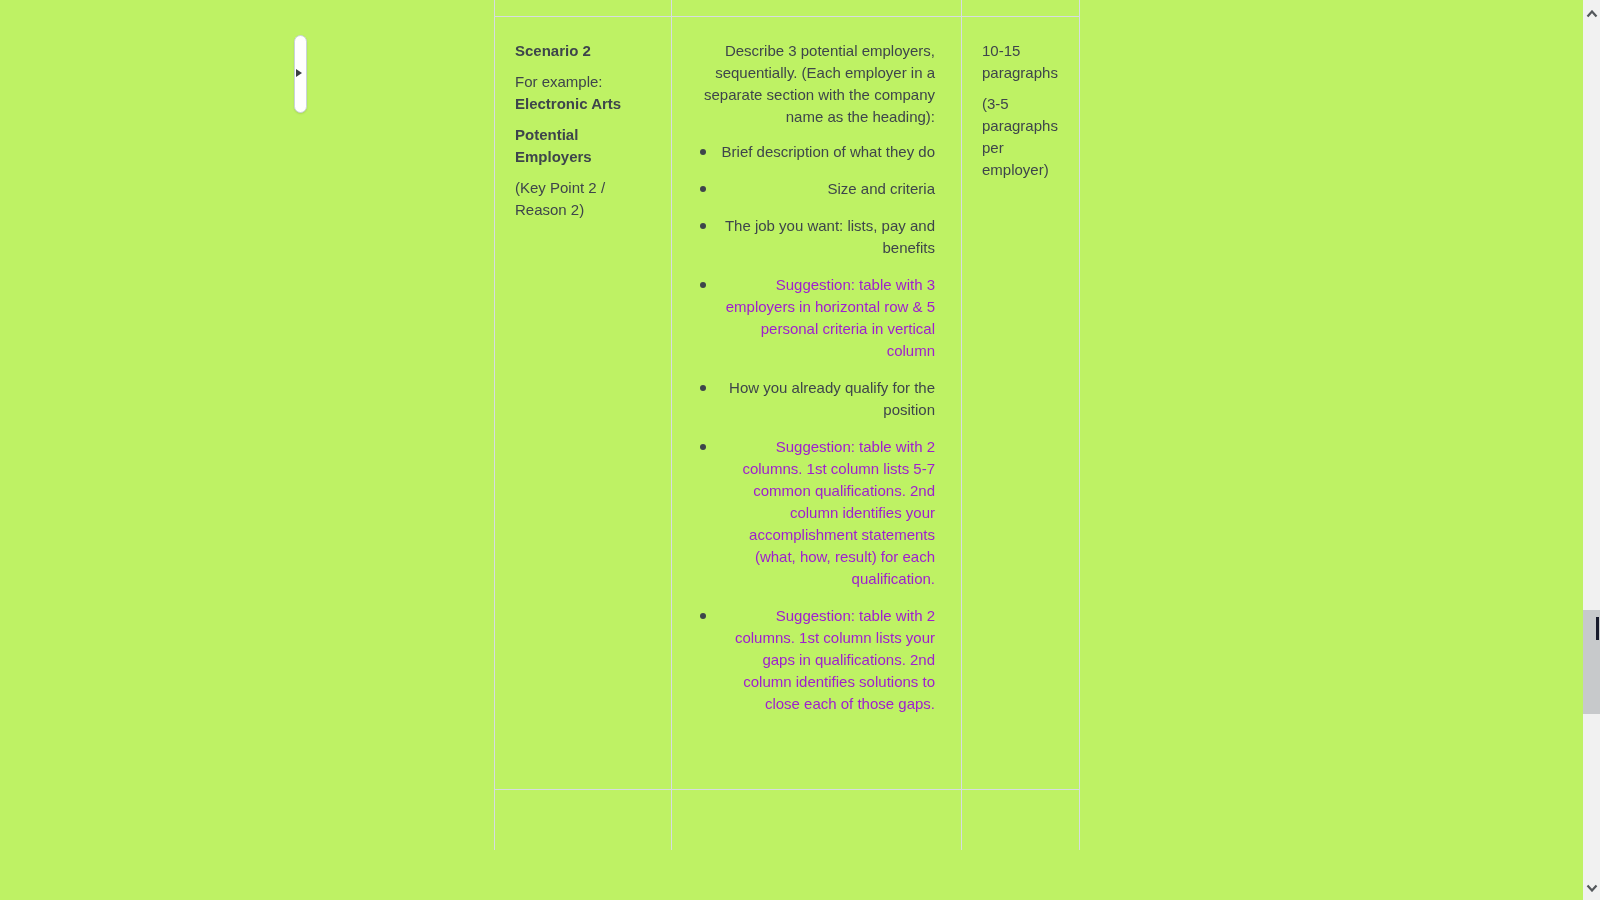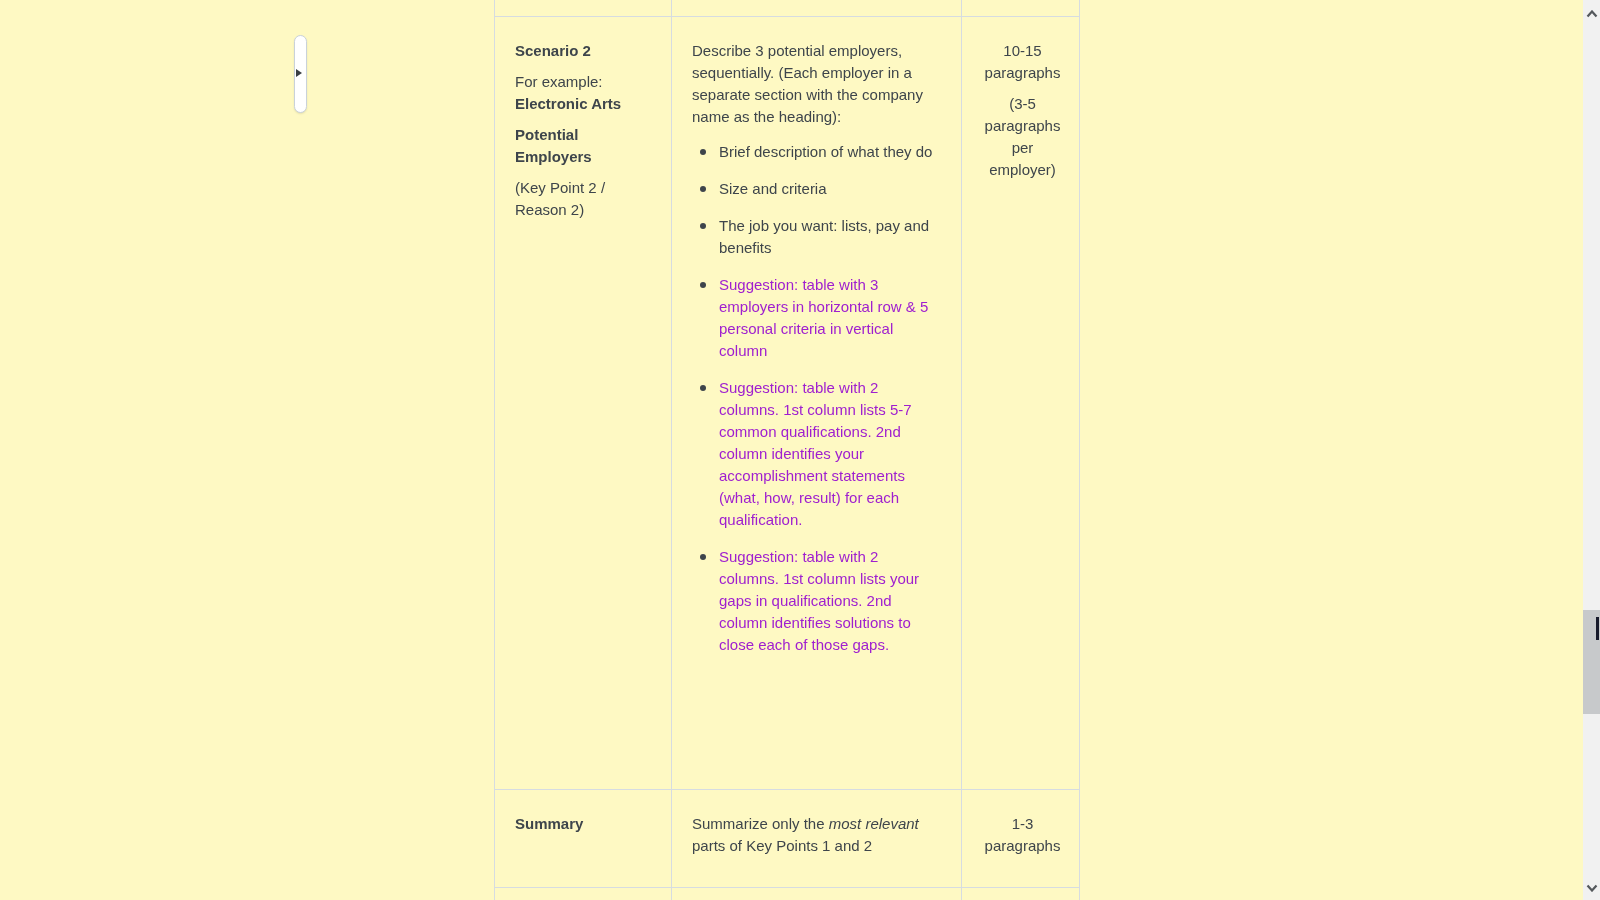--- a/index.html
+++ b/index.html
@@ -4,21 +4,21 @@
 <style>
   * { box-sizing: border-box; }
   html, body { margin: 0; padding: 0; }
   body {
     width: 1600px; height: 900px;
     background: #ffffff;
     overflow: hidden;
     font-family: "Liberation Sans", "DejaVu Sans", sans-serif;
     color: #3e454b;
   }
-  .viewport { position: relative; width: 1600px; height: 900px; overflow: hidden; background:#fef9c3; }
+  .viewport { position: relative; width: 1600px; height: 900px; overflow: hidden; background:#bef264; }
 
   
   .panel-toggle {
     position: absolute; left: 294px; top: 35px;
     width: 13px; height: 78px;
     background: #fff;
     border: 1px solid #c9d2da;
     border-radius: 7px;
     box-shadow: 0 1px 2px rgba(0,0,0,0.10);
     cursor: pointer;
@@ -34,22 +34,22 @@
   
   .doc-table {
     position: absolute; left: 494px; top: -30px;
     width: 586px;
     border-left: 1px solid #d6dce1;
     border-right: 1px solid #d6dce1;
     font-size: 15px; line-height: 22px;
   }
   .t-row { display: grid; grid-template-columns: 176px 291px 117px; border-bottom: 1px solid #d6dce1; }
   .t-cell { padding: 23px 20px 20px 20px; }
-  .t-cell.c2 { border-left: 1px solid #d6dce1; border-right: 1px solid #d6dce1; padding-right: 26px; }
-  .t-cell.c3 { padding-right: 16px; text-align: center; }
+  .t-cell.c2 { border-left: 1px solid #d6dce1; border-right: 1px solid #d6dce1; padding-right: 26px; text-align: right; }
+  .t-cell.c3 { padding-right: 16px; }
   .row-spacer-top { height: 47px; }
   .row-scenario { height: 773px; overflow: hidden; }
   .row-summary { height: 98px; overflow: hidden; }
   .row-spacer-bottom { height: 60px; border-bottom: none; }
 
   .doc-table p { margin: 0 0 9px 0; }
   .doc-table p:last-child { margin-bottom: 0; }
   b { font-weight: bold; }
   em { font-style: italic; }
 
@@ -121,42 +121,32 @@
         <p>(Key Point 2 / Reason 2)</p>
       </div>
 
       <div class="t-cell c2">
         <p>Describe 3 potential employers, sequentially. (Each employer in a separate section with the company name as the heading):</p>
         <ul class="desc-list">
           <li class="normal">Brief description of what they do</li>
           <li class="normal">Size and criteria</li>
           <li class="normal">The job you want: lists, pay and benefits</li>
           <li class="suggestion">Suggestion: table with 3 employers in horizontal row &amp; 5 personal criteria in vertical column</li>
+          <li class="normal">How you already qualify for the position</li>
           <li class="suggestion">Suggestion: table with 2 columns. 1st column lists 5-7 common qualifications. 2nd column identifies your accomplishment statements (what, how, result) for each qualification.</li>
           <li class="suggestion">Suggestion: table with 2 columns. 1st column lists your gaps in qualifications. 2nd column identifies solutions to close each of those gaps.</li>
         </ul>
       </div>
 
       <div class="t-cell c3">
         <p>10-15 paragraphs</p>
         <p>(3-5 paragraphs per employer)</p>
       </div>
     </div>
 
-    <div class="t-row row-summary">
-      <div class="t-cell c1">
-        <p><b>Summary</b></p>
-      </div>
-      <div class="t-cell c2">
-        <p><span>Summarize only the </span><em>most relevant</em><span> parts of Key Points 1 and 2</span></p>
-      </div>
-      <div class="t-cell c3">
-        <p>1-3 paragraphs</p>
-      </div>
-    </div>
 
     <div class="t-row row-spacer-bottom">
       <div class="t-cell c1"></div>
       <div class="t-cell c2"></div>
       <div class="t-cell c3"></div>
     </div>
 
   </div>
 
   <div class="v-scrollbar">

